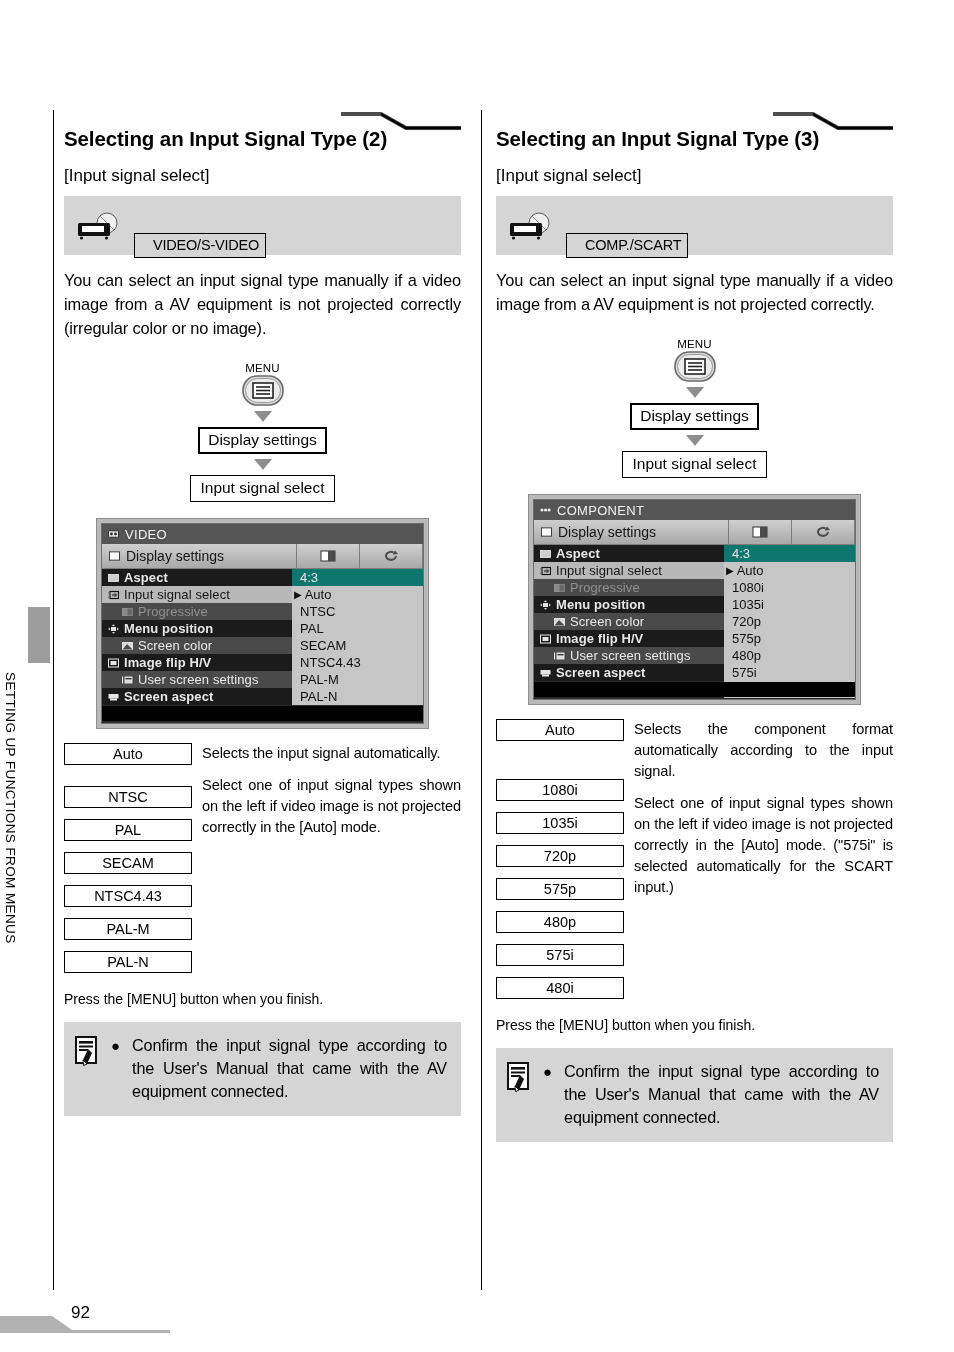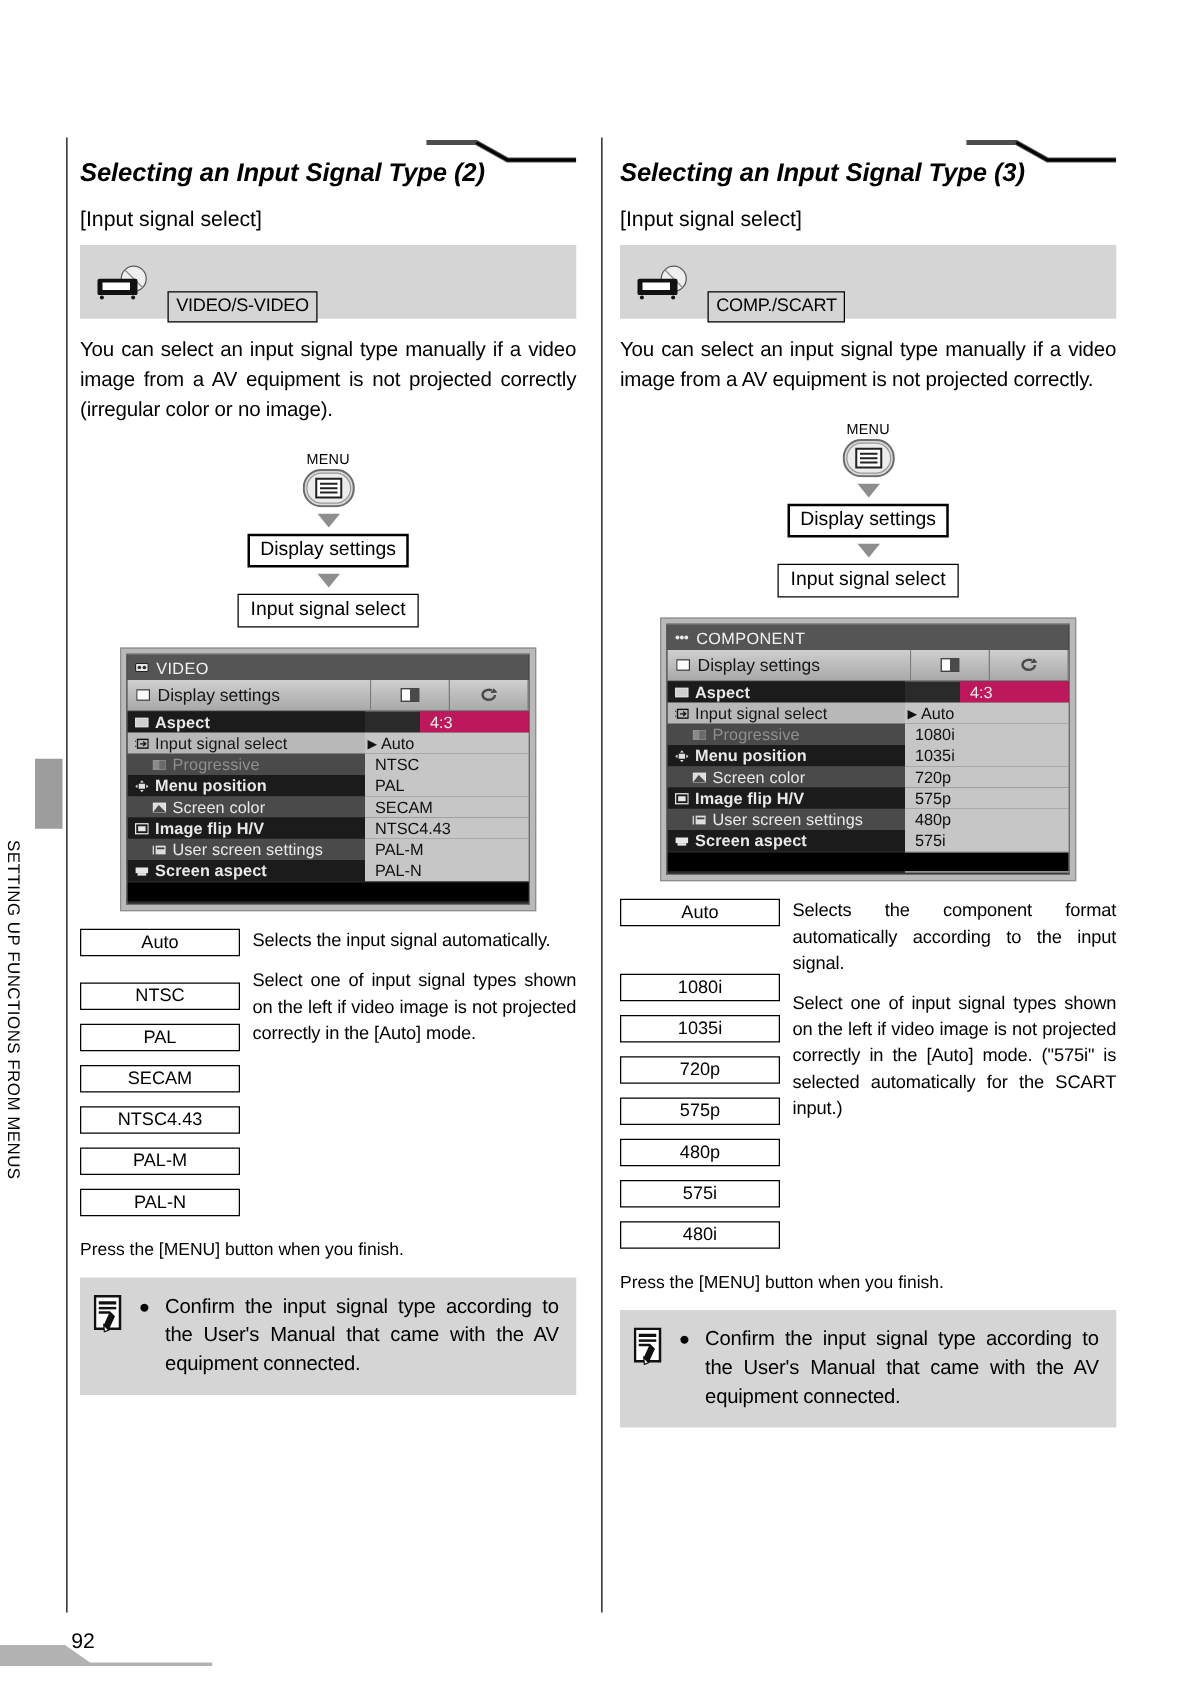--- a/index.html
+++ b/index.html
@@ -30,49 +30,49 @@
   }
   .col-divider {
     position: absolute; left: 481px; top: 110px;
     width: 1px; height: 1180px; background: #000;
   }
   .footer-shape {
     position: absolute; left: 0px; top: 1316px;
     width: 170px; height: 17px;
   }
   .page-num {
-    position: absolute; left: 57px; top: 1303px;
+    position: absolute; left: 71px; top: 1303px;
     font-size: 17px; color: #000;
   }
 
   
   .col { position: absolute; top: 110px; width: 397px; }
   .col-left  { left: 64px; }
   .col-right { left: 496px; }
 
   
   .title-wrap { position: relative; height: 54px; }
   .deco { position: absolute; right: 0; top: 2px; width: 120px; height: 26px; }
   h1.title {
     font-size: 20.5px; font-weight: bold; letter-spacing: -0.1px;
-    line-height: 26px; padding-top: 16px; font-style: italic;
+    line-height: 26px; padding-top: 16px;
   }
   h2.subtitle {
     font-size: 17px; font-weight: normal; line-height: 22px;
     margin-top: 1px; margin-bottom: 9px;
   }
 
   
   .banner {
     background: #d5d5d5; height: 59px;
     display: flex; align-items: center; padding-left: 11px; gap: 13px;
   }
   .chip {
     border: 1.5px solid #000; background: #d5d5d5;
-    font-size: 14.5px; line-height: 14px; padding: 4px 6px 5px 6px;
+    font-size: 14.5px; line-height: 14px; padding: 4px 6px 5px 18px;
     letter-spacing: -0.2px;
     margin-top: 40px;
   }
 
   .body-text {
     font-size: 16.4px; line-height: 24px; text-align: justify;
     margin-top: 13px; letter-spacing: -0.15px;
   }
 
   
@@ -126,21 +126,21 @@
   .osd-row.dim { color: #8f8f8f; }
   .osd-row.dk  { background: #1b1b1b; font-weight: bold; }
   .osd-row.md  { background: #4a4a4a; padding-left: 20px; }
   .osd-valcol {
     position: absolute; left: 190px; top: 0; width: 143px;
   }
   .osd-val {
     height: 17px; display: flex; align-items: center; padding-left: 8px;
     font-size: 13px; color: #e8e8e8;
   }
-  .osd-val.first { background: #be185d; margin-left: 44px; }
+  .osd-val.first { background: #0f766e; }
   .osd-val.sel { background: #c6c6c6; color: #111; padding-left: 2px; }
   .osd-val.list { background: #c6c6c6; color: #111; }
   .osd-foot { position: absolute; left: 0; bottom: 0; width: 100%; height: 15px; background: #000; }
   .osd-arrow { font-size: 10px; margin-right: 3px; }
 
   
   .ic { width: 11px; height: 10px; display: inline-block; flex: none; }
 
   
   .opts { margin-top: 14px; display: flex; }

